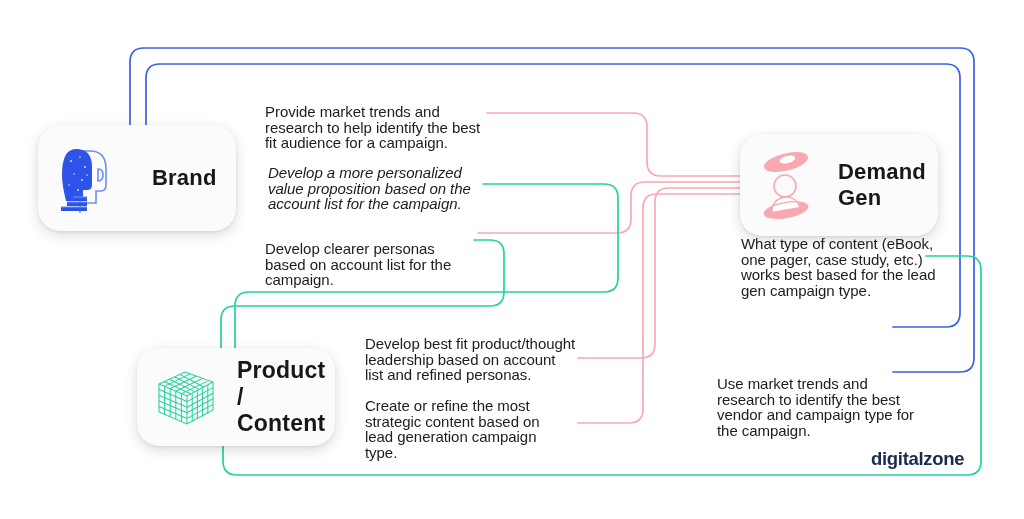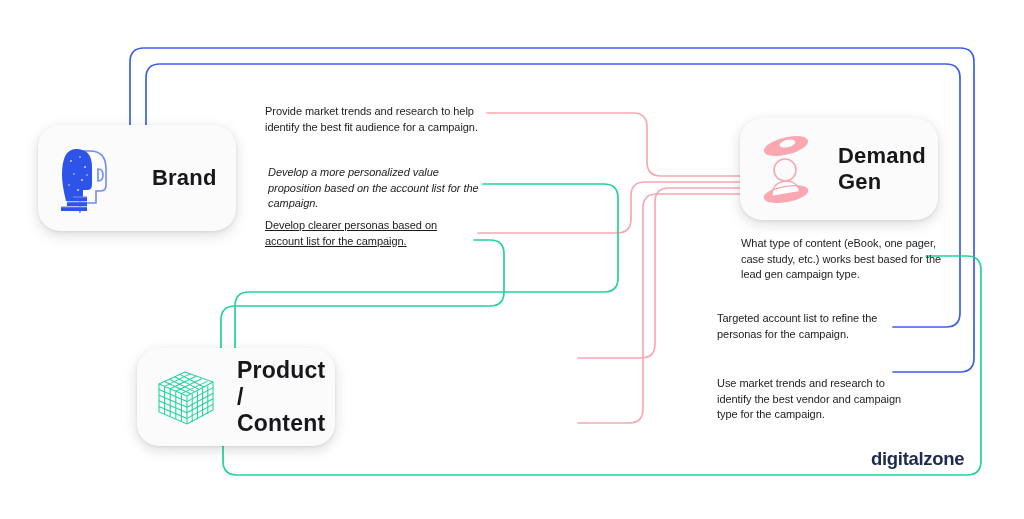--- a/index.html
+++ b/index.html
@@ -29,38 +29,38 @@
     color:#17171b;
     font-weight:700;
     letter-spacing:.2px;
     line-height:1.16;
     white-space:pre-line;
   }
 
   #node-brand{left:38px;top:125px;width:198px;height:106px;padding-left:16px;}
   #node-brand .lbl{font-size:22px;margin-left:32px;}
 
-  #node-demand{left:740px;top:118px;width:198px;height:102px;padding-left:14px;}
+  #node-demand{left:740px;top:134px;width:198px;height:102px;padding-left:14px;}
   #node-demand .lbl{font-size:22px;margin-left:20px;}
 
   #node-product{left:137px;top:348px;width:198px;height:98px;padding-left:14px;}
   #node-product .lbl{font-size:23px;margin-left:16px;}
 
   
   .tblock{
     position:absolute;
     color:#1c1c20;
-    font-size:11px;
+    font-size:15px;
     line-height:15.6px;
     letter-spacing:-.05px;
     white-space:pre-line;
   }
   #t-b1{left:265px;top:104px;width:218px;}
   #t-b2{left:268px;top:165px;width:212px;font-style:italic;}
-  #t-b3{left:265px;top:218px;width:205px;text-decoration:underline;}
+  #t-b3{left:265px;top:241px;width:205px;}
   #t-p1{left:365px;top:336px;width:212px;}
   #t-p2{left:365px;top:398px;width:200px;}
   #t-d1{left:717px;top:236px;width:205px;margin-left:24px;}
   #t-d2{left:717px;top:311px;width:200px;}
   #t-d3{left:717px;top:356px;width:200px;margin-top:20px;}
 
   
   #logo{
     position:absolute;left:871px;top:448px;
     font-size:18.5px;font-weight:700;color:#1b2a4e;
@@ -169,20 +169,21 @@
       </g>
     </svg>
     <div class="lbl">Product /
 Content</div>
   </div>
 
   <div class="tblock" id="t-b1">Provide market trends and research to help identify the best fit audience for a campaign.</div>
   <div class="tblock" id="t-b2">Develop a more personalized value proposition based on the account list for the campaign.</div>
   <div class="tblock" id="t-b3">Develop clearer personas based on account list for the campaign.</div>
 
+  <div class="tblock" id="t-p1">Develop best fit product/thought leadership based on account list and refined personas.</div>
+  <div class="tblock" id="t-p2">Create or refine the most strategic content based on lead generation campaign type.</div>
 
   <div class="tblock" id="t-d1">What type of content (eBook, one pager, case study, etc.) works best based for the lead gen campaign type.</div>
-  <div class="tblock" id="t-d2">Targeted account list to refine the personas for the campaign.</div>
   <div class="tblock" id="t-d3">Use market trends and research to identify the best vendor and campaign type for the campaign.</div>
 
   <div id="logo">digitalzone</div>
 
 </div>
 
 </body></html>

